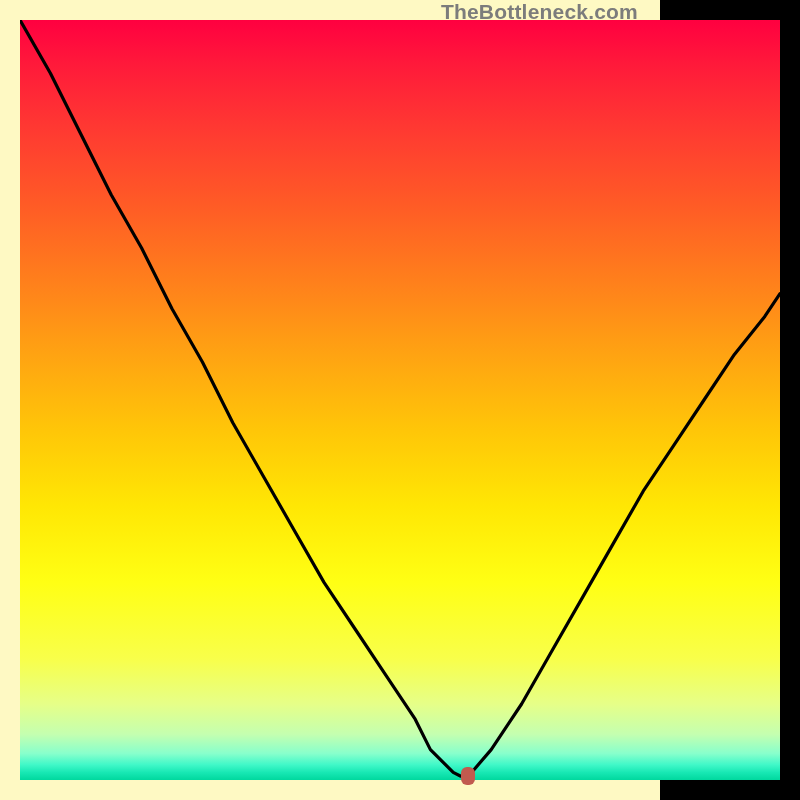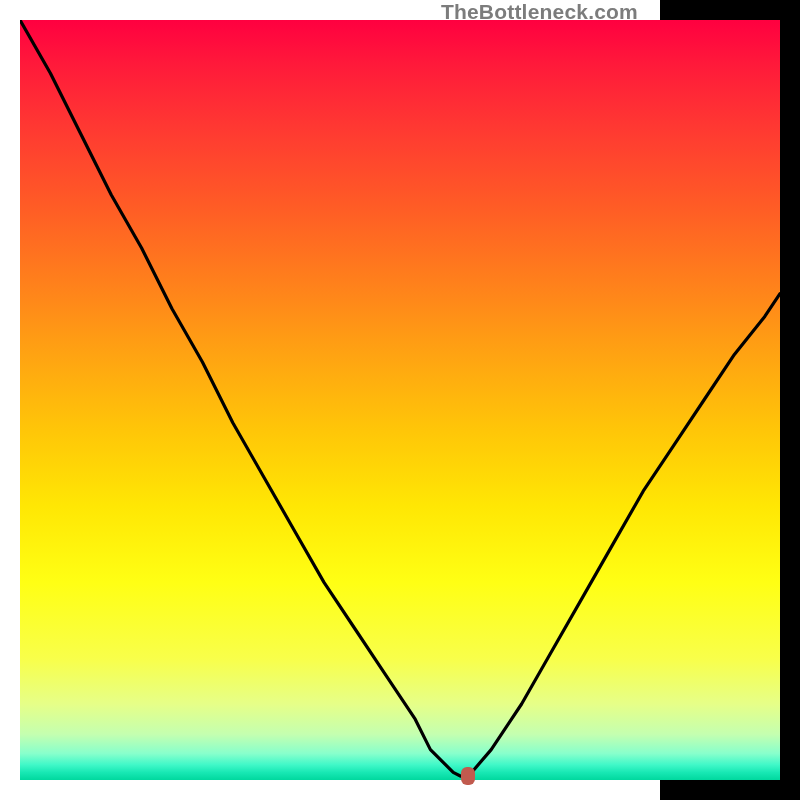--- a/index.html
+++ b/index.html
@@ -1,21 +1,21 @@
 <!DOCTYPE html>
 <html><head>
 <meta charset="utf-8">
 <style>
   * { margin: 0; padding: 0; box-sizing: border-box; }
   html, body { width: 800px; height: 800px; overflow: hidden; background: #000; }
   .frame {
     position: relative;
     width: 660px;
     height: 800px;
-    background: #ffffff;
+    background: #fef9c3;
     padding-left: 34px;
   }
   .plot {
     position: absolute;
     left: 20px;
     top: 20px;
     width: 760px;
     height: 760px;
     background: linear-gradient(to bottom,
       #ff0040 0%,

